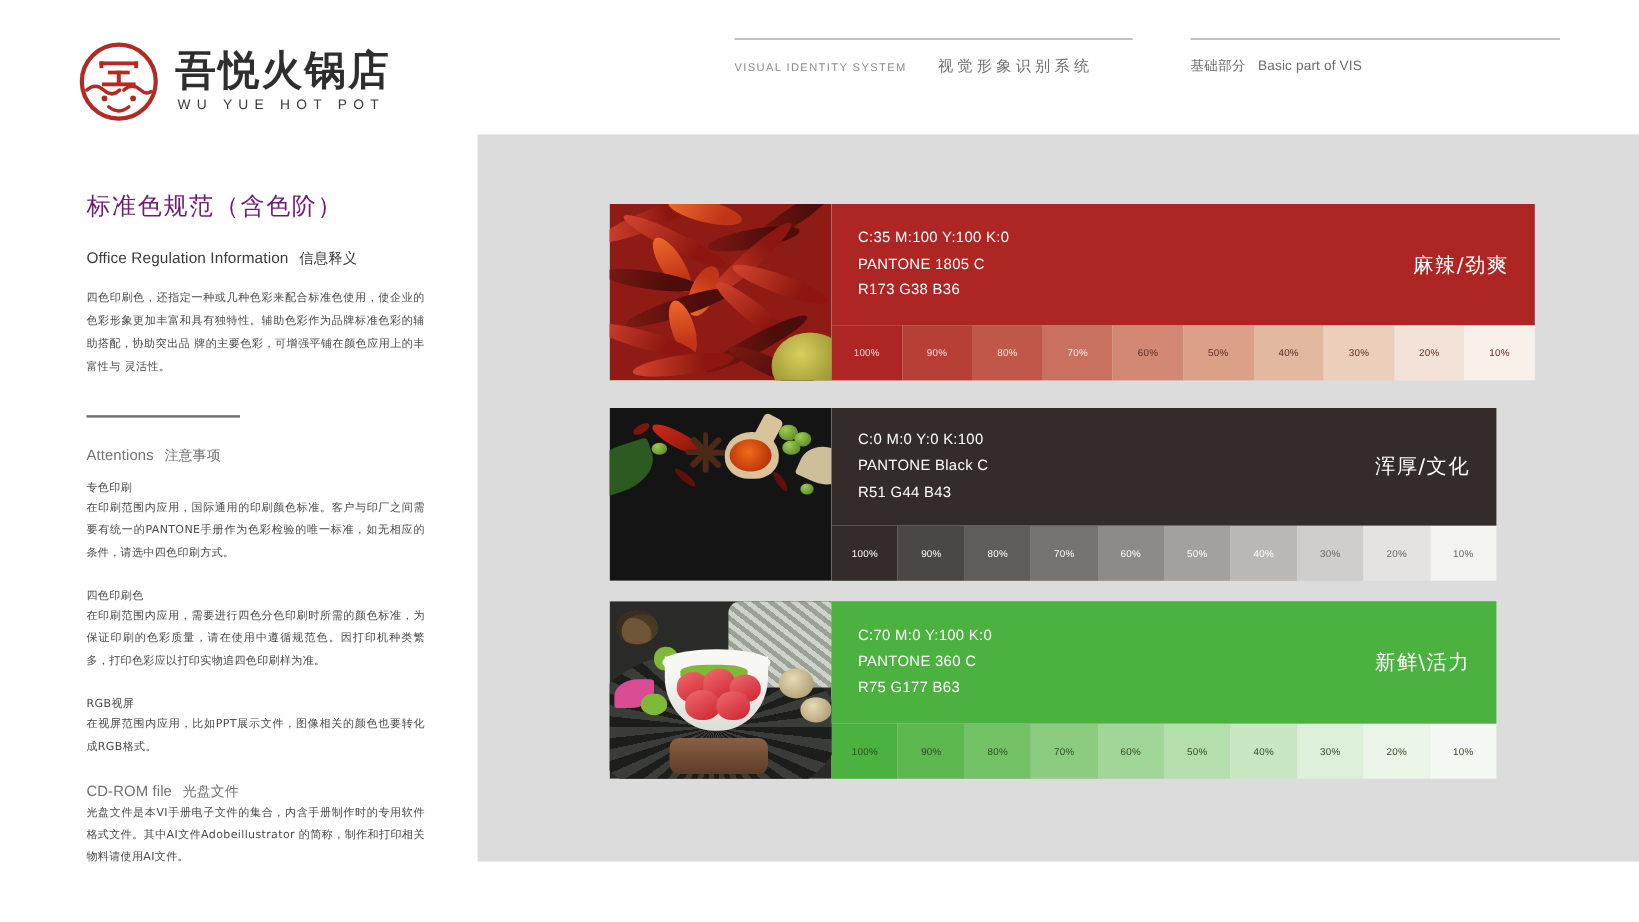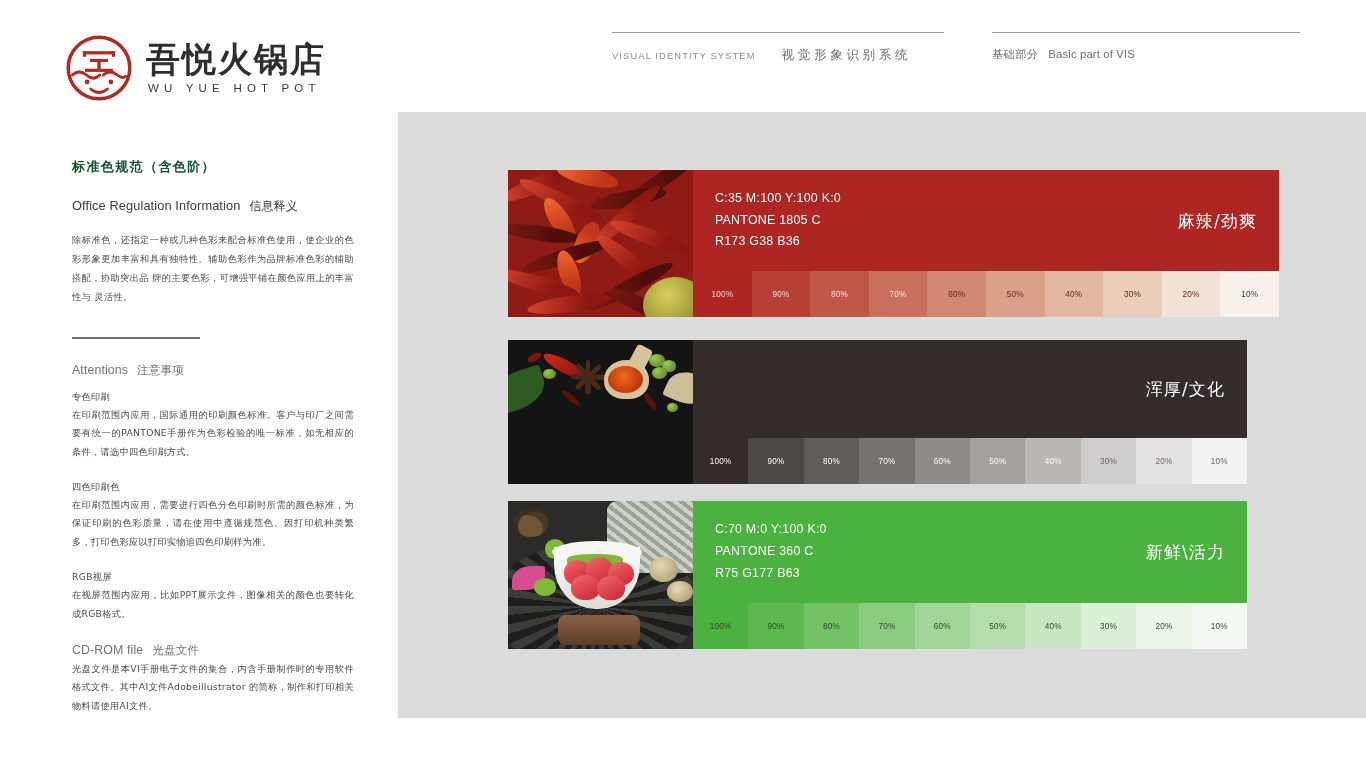--- a/index.html
+++ b/index.html
@@ -51,21 +51,21 @@
     font-size: 11.4px; color: #6d6d6d; letter-spacing: 0.1px;
     margin-left: 10px;
   }
 
   #hdrA { left: 612px; top: 32px; width: 332px; }
   #hdrB { left: 992px; top: 32px; width: 308px; }
 
   
   .left-col { position: absolute; left: 72px; top: 158px; width: 282px; }
   .sec-title {
-    font-size: 13px; font-weight: 700; color: #14532d;
+    font-size: 20px; font-weight: 400; color: #701a75;
     letter-spacing: 1.4px; font-family: "DejaVu Sans", sans-serif;
   }
   .sub-head {
     margin-top: 22px; font-size: 12.8px; color: #3b3b3b;
     letter-spacing: 0.1px;
   }
   .sub-head .cn {
     font-family: "DejaVu Sans", sans-serif; margin-left: 9px; font-size: 12px;
   }
   .body-cn {
@@ -268,21 +268,21 @@
     </div>
   </div>
 
   <div class="left-col">
     <div class="sec-title">标准色规范（含色阶）</div>
 
     <div class="sub-head">
       <span>Office Regulation Information</span><span class="cn">信息释义</span>
     </div>
 
-    <div class="body-cn">除标准色，还指定一种或几种色彩来配合标准色使用，使企业的色彩形象更加丰富和具有独特性。辅助色彩作为品牌标准色彩的辅助搭配，协助突出品 牌的主要色彩，可增强平铺在颜色应用上的丰富性与 灵活性。</div>
+    <div class="body-cn">四色印刷色，还指定一种或几种色彩来配合标准色使用，使企业的色彩形象更加丰富和具有独特性。辅助色彩作为品牌标准色彩的辅助搭配，协助突出品 牌的主要色彩，可增强平铺在颜色应用上的丰富性与 灵活性。</div>
 
     <div class="divider"></div>
 
     <div class="blk" style="margin-top:24px;">
       <div class="blk-head">
         <span>Attentions</span><span class="cn">注意事项</span>
       </div>
       <div class="mini-head">专色印刷</div>
       <div class="mini-body">在印刷范围内应用，国际通用的印刷颜色标准。客户与印厂之间需要有统一的PANTONE手册作为色彩检验的唯一标准，如无相应的条件，请选中四色印刷方式。</div>
     </div>
@@ -381,20 +381,25 @@
         <div class="berry" style="left:76%; top:10%; width:9%; height:9%;"></div>
         <div class="berry" style="left:83%; top:14%; width:8%; height:8%;"></div>
         <div class="berry" style="left:78%; top:19%; width:8%; height:8%;"></div>
         <div class="berry" style="left:86%; top:44%; width:6%; height:6%;"></div>
         <div class="leaf" style="left:86%; top:22%; width:22%; height:22%; background:#cdbf9a; transform:rotate(24deg);"></div>
         <div class="redch" style="left:72%; top:40%; width:10%; height:4%; transform:rotate(55deg); background:#5e1109;"></div>
       </div>
     </div>
     <div class="right">
       <div class="swatch-main" style="background: rgb(51, 44, 43); color: rgb(255, 255, 255);">
+        <div class="sw-codes">
+          <div>C:0 M:0 Y:0 K:100</div>
+          <div>PANTONE Black C</div>
+          <div>R51 G44 B43</div>
+        </div>
         <div class="sw-slogan">浑厚/文化</div>
       </div>
       <div class="tints">
           <div class="tint" style="background: rgb(51, 44, 43); color: rgb(255, 255, 255);">100%</div>
           <div class="tint" style="background: rgb(75, 71, 69); color: rgb(255, 255, 255);">90%</div>
           <div class="tint" style="background: rgb(96, 92, 90); color: rgb(255, 255, 255);">80%</div>
           <div class="tint" style="background: rgb(118, 114, 112); color: rgb(255, 255, 255);">70%</div>
           <div class="tint" style="background: rgb(141, 138, 136); color: rgb(255, 255, 255);">60%</div>
           <div class="tint" style="background: rgb(163, 160, 158); color: rgb(255, 255, 255);">50%</div>
           <div class="tint" style="background: rgb(186, 183, 181); color: rgb(255, 255, 255);">40%</div>

